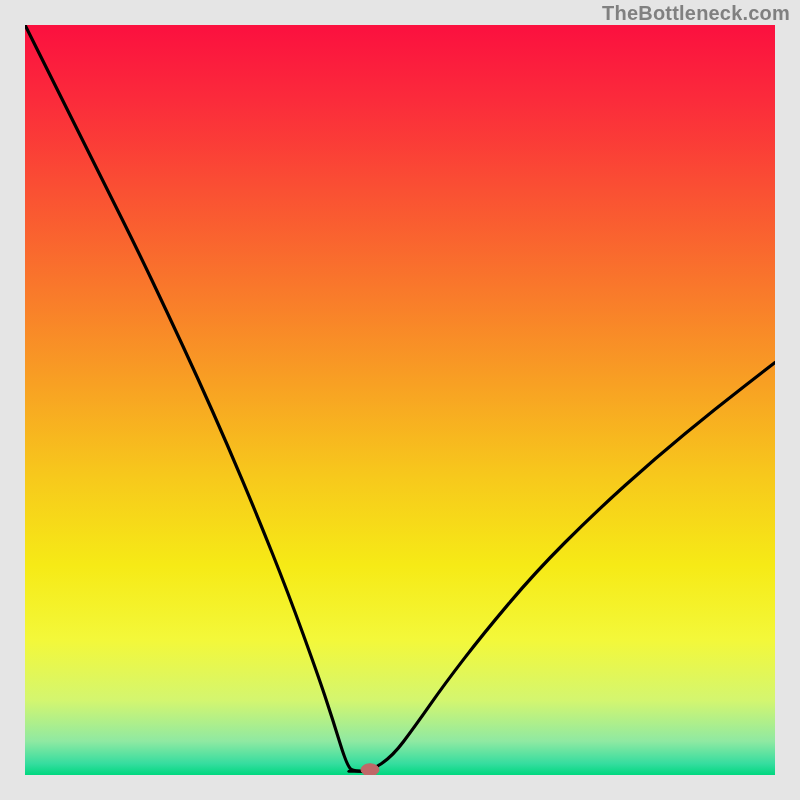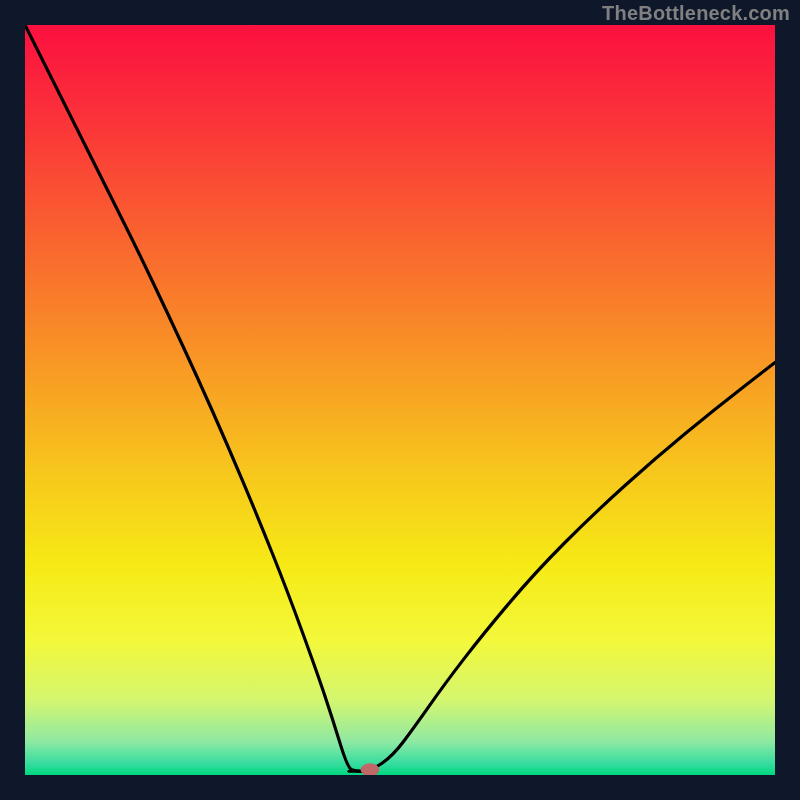--- a/index.html
+++ b/index.html
@@ -9,21 +9,21 @@
     height: 800px;
     background: #000;
     font-family: Arial, Helvetica, sans-serif;
     overflow: hidden;
   }
   .frame {
     position: absolute;
     top: 0; left: 0;
     width: 800px;
     height: 800px;
-    background: #0f172a;
+    background: #e5e5e5;
   }
   .watermark {
     position: absolute;
     top: 2px;
     right: 10px;
     color: #808080;
     font-size: 20px;
     font-weight: bold;
     z-index: 10;
     letter-spacing: 0.2px;

